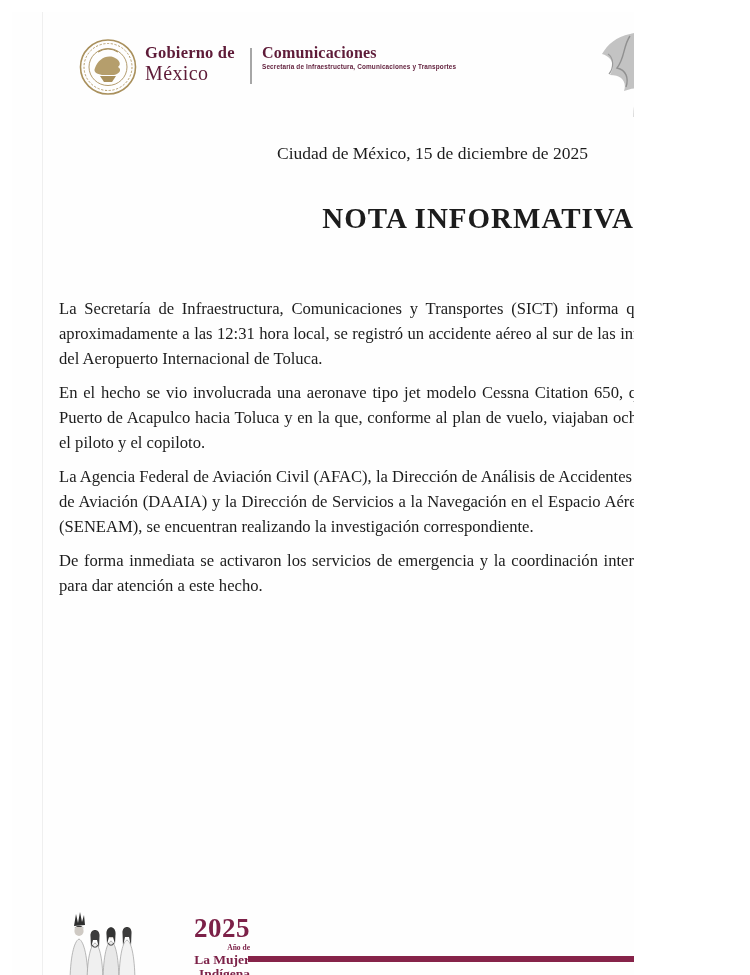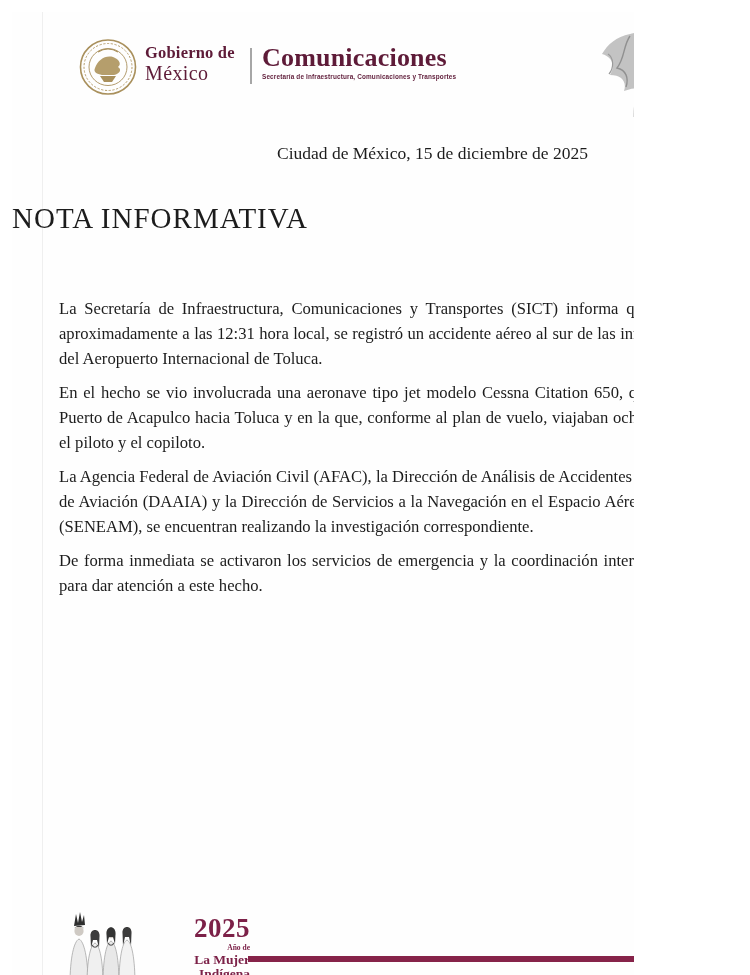--- a/index.html
+++ b/index.html
@@ -10,29 +10,29 @@
   }
   .scan-edge{position:absolute;left:30px;top:0;width:1px;height:100%;background:#efefef;}
 
   
   .hdr-seal{position:absolute;left:66px;top:26px;width:60px;height:58px;}
   .gob-text{position:absolute;left:133px;top:33px;line-height:1;}
   .gob-line1{font-size:16.5px;font-weight:bold;color:#5e1b38;letter-spacing:.2px;}
   .gob-line2{font-size:20px;font-weight:normal;color:#5e1b38;margin-top:1px;letter-spacing:.4px;}
   .hdr-divider{position:absolute;left:238px;top:36px;width:2px;height:36px;background:#a6a6a6;}
   .brand-block{position:absolute;left:250px;top:33px;line-height:1;}
-  .brand-name{font-size:26px;font-weight:bold;color:#5e1b38;letter-spacing:.2px;}
+  .brand-name{font-size:16px;font-weight:bold;color:#5e1b38;letter-spacing:.2px;}
   .brand-sub{font-size:6.4px;font-weight:bold;color:#5e1b38;margin-top:3px;
              font-family:"Liberation Sans",sans-serif;letter-spacing:.15px;}
   .hdr-emblem{position:absolute;left:584px;top:12px;width:102px;height:95px;}
 
   
   .dateline{position:absolute;right:46px;top:131px;font-size:17.5px;}
-  .doc-title{position:absolute;left:0;top:190px;width:100%;text-align:left;
-             font-size:29px;font-weight:normal;letter-spacing:1px;}
+  .doc-title{position:absolute;left:0;top:190px;width:100%;text-align:right;
+             font-size:29px;font-weight:bold;letter-spacing:1px;}
 
   
   .body-text{position:absolute;left:47px;top:284px;width:657px;
              font-size:16.6px;line-height:25px;text-align:justify;}
   .body-text p{margin:0 0 9px 0;}
   .separator{margin-top:27px;text-align:center;font-weight:bold;letter-spacing:.5px;}
 
   
   .ftr-women{position:absolute;left:56px;top:898px;width:68px;height:74px;}
   .ftr-textblock{position:absolute;left:168px;top:903px;width:70px;text-align:right;

